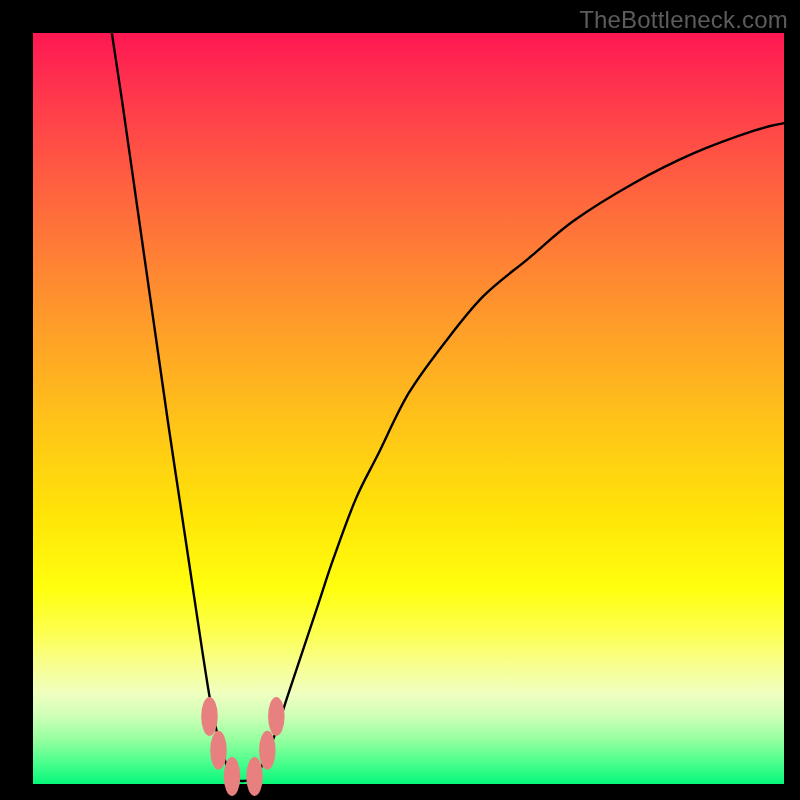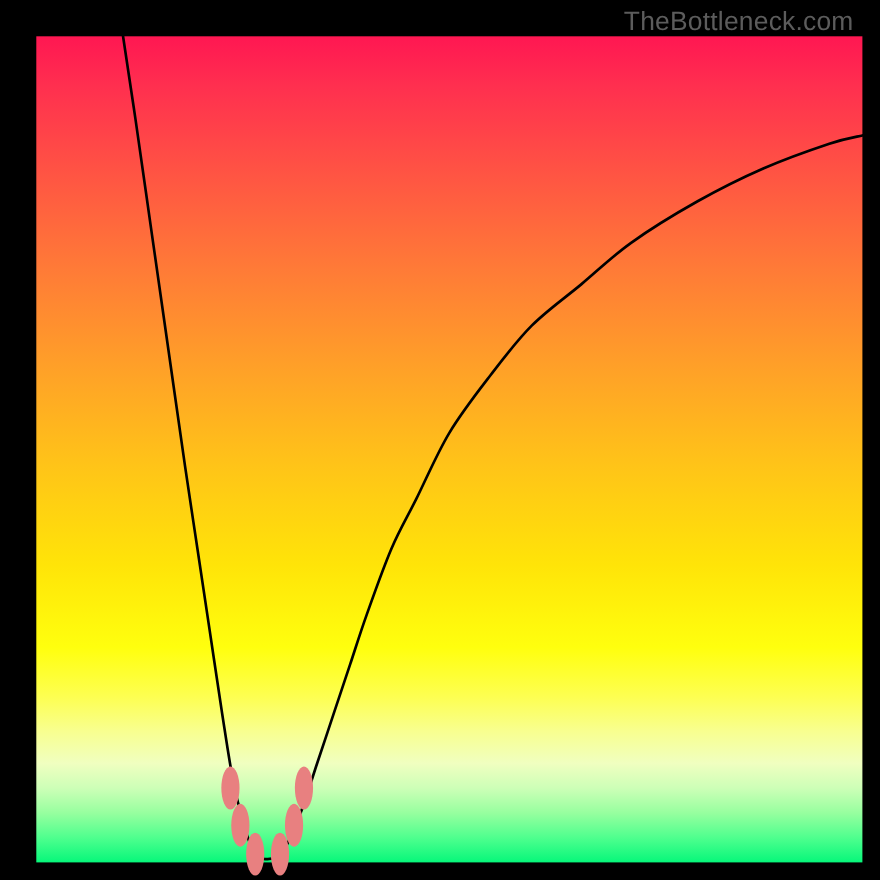--- a/index.html
+++ b/index.html
@@ -38,21 +38,21 @@
       #f0ffc0 88%,
       #cdffb7 91%,
       #97ff9f 94%,
       #4fff8e 97%,
       #07f77a 100%
     );
   }
   .watermark {
     position: absolute;
     top: 6px;
-    right: 24px;
+    right: 12px;
     color: #5c5c5c;
     font-size: 24px;
     letter-spacing: 0.2px;
     font-weight: 400;
     user-select: none;
   }
   svg.curve,
   svg.markers {
     position: absolute;
     left: 0; top: 0;

